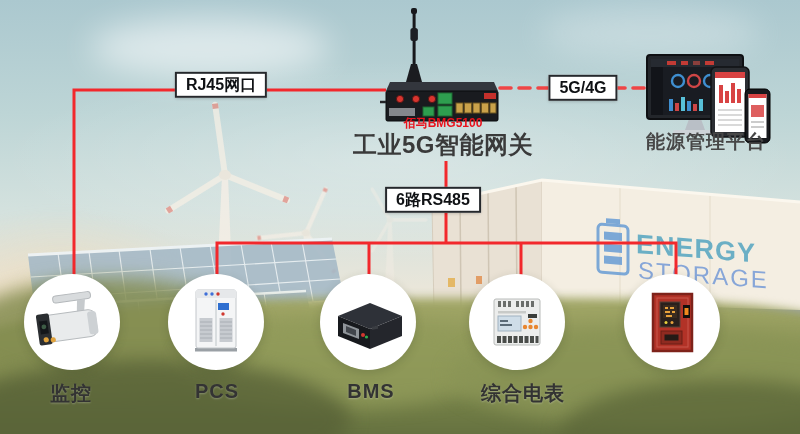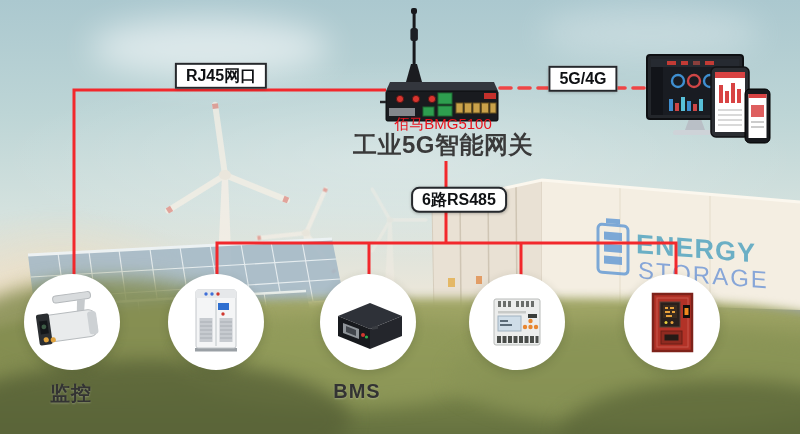--- a/index.html
+++ b/index.html
@@ -19,21 +19,21 @@
   .gb1{left:-40px;top:278px;width:300px;height:110px;background:rgba(130,140,80,.85);}
   .gb2{left:180px;top:318px;width:320px;height:90px;background:rgba(145,155,90,.8);}
   .gb3{left:450px;top:326px;width:420px;height:100px;background:rgba(138,148,86,.85);}
   .gb4{left:-50px;top:360px;width:400px;height:120px;background:rgba(88,98,55,.8);}
   .gb5{left:560px;top:380px;width:330px;height:110px;background:rgba(92,104,58,.8);}
 
   .tag{position:absolute;transform:translate(-50%,-50%);background:#ffffff;border:2.5px solid #25282c;
     color:#0f1114;font-weight:bold;font-size:16px;line-height:1.15;padding:2px 9px;white-space:nowrap;
     box-shadow:0 1px 3px rgba(0,0,0,.22);z-index:30;}
   .gw-cap{position:absolute;left:330px;top:113px;width:226px;text-align:center;z-index:26;line-height:21px;}
-  .gw-model{color:#e8131d;font-weight:normal;font-size:15px;}
+  .gw-model{color:#e8131d;font-weight:bold;font-size:12px;}
   .gw-name{color:#3a3a3a;font-weight:bold;font-size:24px;letter-spacing:.5px;}
   .ems-cap{position:absolute;left:628px;top:129px;width:156px;text-align:center;z-index:26;
     color:#474747;font-weight:bold;font-size:19px;letter-spacing:1px;}
   .device-circle{position:absolute;width:96px;height:96px;border-radius:50%;background:#ffffff;
     box-shadow:0 3px 10px rgba(40,50,30,.18);z-index:25;}
   .dev-label{position:absolute;top:380px;width:160px;transform:translateX(-50%);text-align:center;
     color:#333333;font-weight:bold;font-size:20px;letter-spacing:1px;z-index:26;
     text-shadow:0 1px 2px rgba(255,255,255,.25);}
   svg{display:block;}
   .lines{z-index:20;pointer-events:none;}
@@ -168,23 +168,23 @@
     <g fill="none" stroke="#f2282c" stroke-width="3">
       <polyline points="74,276 74,90 386,90"></polyline>
       <line x1="446" y1="161" x2="446" y2="243"></line>
       <polyline points="217,276 217,243 676,243 676,276"></polyline>
       <line x1="369" y1="243" x2="369" y2="276"></line>
       <line x1="521" y1="243" x2="521" y2="276"></line>
     </g>
     <line x1="500" y1="88" x2="650" y2="88" stroke="#ef4545" stroke-width="3.6" stroke-dasharray="11 8" stroke-linecap="round"></line>
   </svg>
 
-  <div class="tag" style="left:221px;top:76px;">RJ45网口</div>
-  <div class="tag" style="left:583px;top:79px;">5G/4G</div>
-  <div class="tag" style="left:459px;top:200px;border-radius:8px;">6路RS485</div>
+  <div class="tag" style="left:221px;top:85px;">RJ45网口</div>
+  <div class="tag" style="left:583px;top:88px;">5G/4G</div>
+  <div class="tag" style="left:433px;top:200px;">6路RS485</div>
 
   <svg class="layer hw" style="left:378px;top:6px;" width="130" height="120" viewBox="0 0 130 120">
     <g>
       <rect x="33" y="2" width="6" height="6" rx="2" fill="#17181c"></rect>
       <rect x="34.6" y="6" width="3" height="56" fill="#17181c"></rect>
       <rect x="32.4" y="22" width="7.5" height="13" rx="2.5" fill="#1d1f24"></rect>
       <polygon points="28,76 44,76 39,58 33,58" fill="#1b1c20"></polygon>
     </g>
     <polygon points="12,76 116,76 120,85 8,85" fill="#33363d"></polygon>
     <rect x="8" y="85" width="112" height="30" rx="1.5" fill="#191b1f" stroke="#0b0c0e" stroke-width="1"></rect>
@@ -257,20 +257,21 @@
     </g>
     <g>
       <rect x="100" y="36" width="25" height="54" rx="5" fill="#17191d" stroke="#000" stroke-width="1"></rect>
       <rect x="103.5" y="41" width="18" height="44" fill="#ffffff"></rect>
       <rect x="103.5" y="41" width="18" height="4" fill="#d84343"></rect>
       <rect x="106" y="52" width="13" height="12" fill="#d84343" opacity=".85"></rect>
       <rect x="106" y="68" width="13" height="2" fill="#cccccc"></rect>
         <rect x="106" y="73" width="13" height="2" fill="#cccccc"></rect>
     </g>
   </svg>
+  <div class="ems-cap">能源管理平台</div>
 
   <div class="device-circle" style="left:24px;top:274px;">
     <svg width="96" height="96" viewBox="0 0 96 96">
       <g transform="rotate(-8 48 48)">
         <rect x="32" y="20" width="38" height="7" rx="3" fill="#d8dbdd" stroke="#b4b8bb"></rect>
         <polygon points="56,27 64,27 61,42 54,40" fill="#c6cacd"></polygon>
         <rect x="20" y="38" width="52" height="27" rx="7" fill="#e9ebec" stroke="#b7bbbe"></rect>
         <rect x="64" y="40" width="9" height="23" rx="3" fill="#cdd1d4"></rect>
         <rect x="13" y="36" width="13" height="31" rx="2" fill="#2b2e31"></rect>
         <rect x="15.5" y="43" width="8" height="13" fill="#14171a"></rect>
@@ -302,34 +303,35 @@
         <line x1="32" y1="60" x2="44" y2="60"></line>
           <line x1="32" y1="64" x2="44" y2="64"></line>
         <line x1="52" y1="48" x2="64" y2="48"></line>
           <line x1="52" y1="52" x2="64" y2="52"></line>
           <line x1="52" y1="56" x2="64" y2="56"></line>
         <line x1="52" y1="60" x2="64" y2="60"></line>
           <line x1="52" y1="64" x2="64" y2="64"></line>
       </g>
     </svg>
   </div>
+  <div class="dev-label" style="left:217px;">PCS</div>
 
   <div class="device-circle" style="left:320px;top:274px;">
     <svg width="96" height="96" viewBox="0 0 96 96">
       <polygon points="18,42 50,29 82,42 50,55" fill="#2e3138"></polygon>
       <polygon points="18,42 50,55 50,75 18,62" fill="#17191d"></polygon>
       <polygon points="50,55 82,42 82,62 50,75" fill="#24262c"></polygon>
       <polygon points="23,49 39,55 39,65 23,59" fill="#8f9499"></polygon>
       <polygon points="26,52 36,56 36,62 26,58" fill="#41454b"></polygon>
       <circle cx="43" cy="61" r="2" fill="#d0382f"></circle>
       <circle cx="46.5" cy="63" r="1.6" fill="#2fae4f"></circle>
       <rect x="52" y="62" width="6" height="3" fill="#3a3d42" transform="skewY(-10 )"></rect>
     </svg>
   </div>
-  <div class="dev-label" style="left:357px;text-align:center;">BMS</div>
+  <div class="dev-label" style="left:371px;text-align:center;">BMS</div>
 
   <div class="device-circle" style="left:469px;top:274px;">
     <svg width="96" height="96" viewBox="0 0 96 96">
       <rect x="25" y="25" width="46" height="46" rx="2" fill="#ecedec" stroke="#b9bcba"></rect>
       <g fill="#6b6e6b">
         <rect x="29" y="27" width="3" height="6"></rect>
           <rect x="34" y="27" width="3" height="6"></rect>
           <rect x="39" y="27" width="3" height="6"></rect>
         <rect x="47" y="27" width="3" height="6"></rect>
           <rect x="52" y="27" width="3" height="6"></rect>
@@ -354,20 +356,21 @@
           <rect x="33.5" y="62" width="4" height="7"></rect>
           <rect x="39" y="62" width="4" height="7"></rect>
         <rect x="44.5" y="62" width="4" height="7"></rect>
           <rect x="50" y="62" width="4" height="7"></rect>
           <rect x="55.5" y="62" width="4" height="7"></rect>
         <rect x="61" y="62" width="4" height="7"></rect>
           <rect x="66.5" y="62" width="3" height="7"></rect>
       </g>
     </svg>
   </div>
+  <div class="dev-label" style="left:523px;">综合电表</div>
 
   <div class="device-circle" style="left:624px;top:274px;">
     <svg width="96" height="96" viewBox="0 0 96 96">
       <rect x="29" y="20" width="39" height="57" fill="#b23227" stroke="#7e221a" stroke-width="2.5"></rect>
       <rect x="33" y="24" width="31" height="49" fill="none" stroke="#c9574c" stroke-width="1"></rect>
       <rect x="36" y="28" width="20" height="25" fill="#2a201c" stroke="#574038"></rect>
       <rect x="39" y="31" width="14" height="13" fill="#3a2b1f"></rect>
       <g fill="#e8a23c">
         <rect x="41" y="33" width="3" height="2"></rect>
           <rect x="46" y="33" width="4" height="2"></rect>

